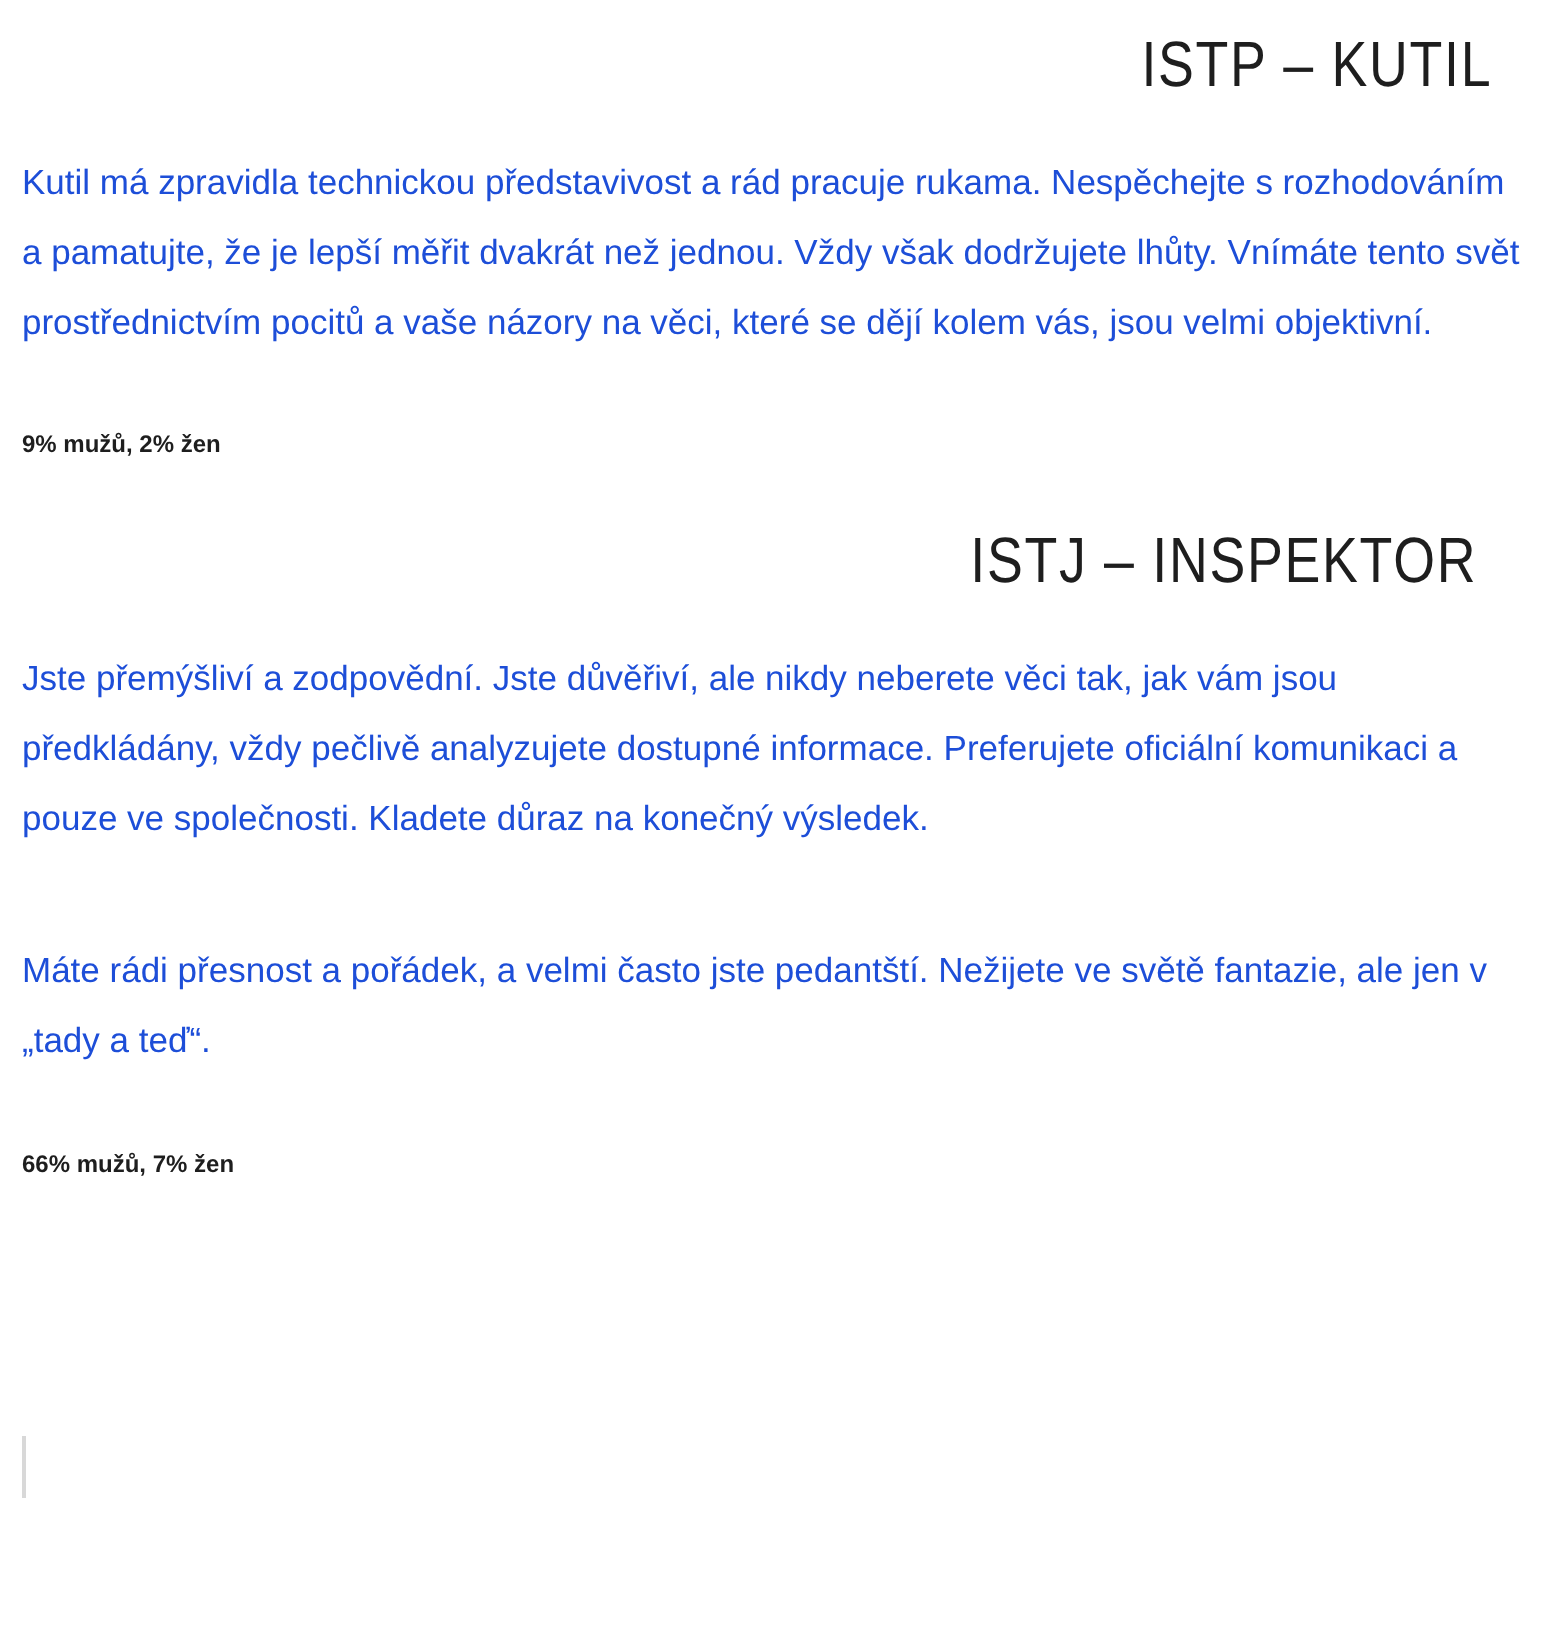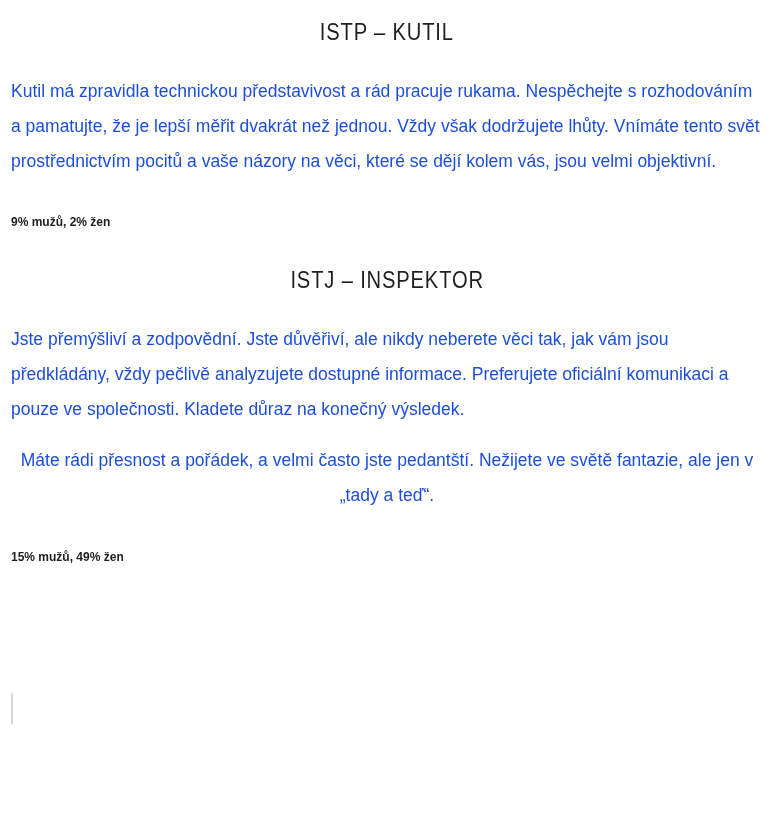--- a/index.html
+++ b/index.html
@@ -15,42 +15,42 @@
     color: #3d3d3d;
     position: relative;
   }
   .page {
     padding: 0 11px;
     box-sizing: border-box;
     width: 774px;
   }
   .section-heading {
     margin: 0;
-    text-align: center;
-    font-size: 24px;
+    text-align: right;
+    font-size: 32px;
     line-height: 30px;
     font-weight: 500;
     color: #1e1e1e;
     white-space: nowrap;
   }
   .section-heading .condensed {
     display: inline-block;
     transform: scaleX(0.84);
     transform-origin: center;
     letter-spacing: 1px;
   }
   .heading-istp { margin-top: 17px; }
   .heading-istj { margin-top: 25px; }
   .body-par {
     margin: 27px 0 0 0;
     font-size: 17.5px;
     line-height: 35px;
     color: #1d4ed8;
   }
-  .body-par.tight { margin-top: 16px; text-align: center; }
+  .body-par.tight { margin-top: 41px; }
   .stats {
     margin: 26px 0 0 0;
     font-size: 12px;
     line-height: 35px;
     font-weight: 700;
     color: #1e1e1e;
   }
   .stats-istj { margin-top: 27px; }
   .blockquote-marker {
     margin: 118px 0 0 0;
@@ -71,18 +71,18 @@
     <p class="body-par">Kutil má zpravidla technickou představivost a rád pracuje rukama. Nespěchejte s rozhodováním a pamatujte, že je lepší měřit dvakrát než jednou. Vždy však dodržujete lhůty. Vnímáte tento svět prostřednictvím pocitů a vaše názory na věci, které se dějí kolem vás, jsou velmi objektivní.</p>
     <p class="stats">9% mužů, 2% žen</p>
   </section>
 
   <section>
     <h1 class="section-heading heading-istj">
       <span class="condensed">ISTJ – INSPEKTOR</span>
     </h1>
     <p class="body-par">Jste přemýšliví a zodpovědní. Jste důvěřiví, ale nikdy neberete věci tak, jak vám jsou předkládány, vždy pečlivě analyzujete dostupné informace. Preferujete oficiální komunikaci a pouze ve společnosti. Kladete důraz na konečný výsledek.</p>
     <p class="body-par tight">Máte rádi přesnost a pořádek, a velmi často jste pedantští. Nežijete ve světě fantazie, ale jen v „tady a teď“.</p>
-    <p class="stats stats-istj">15% mužů, 49% žen</p>
+    <p class="stats stats-istj">66% mužů, 7% žen</p>
   </section>
 
   <div class="blockquote-marker"></div>
 
 </main>
 
 </body></html>

